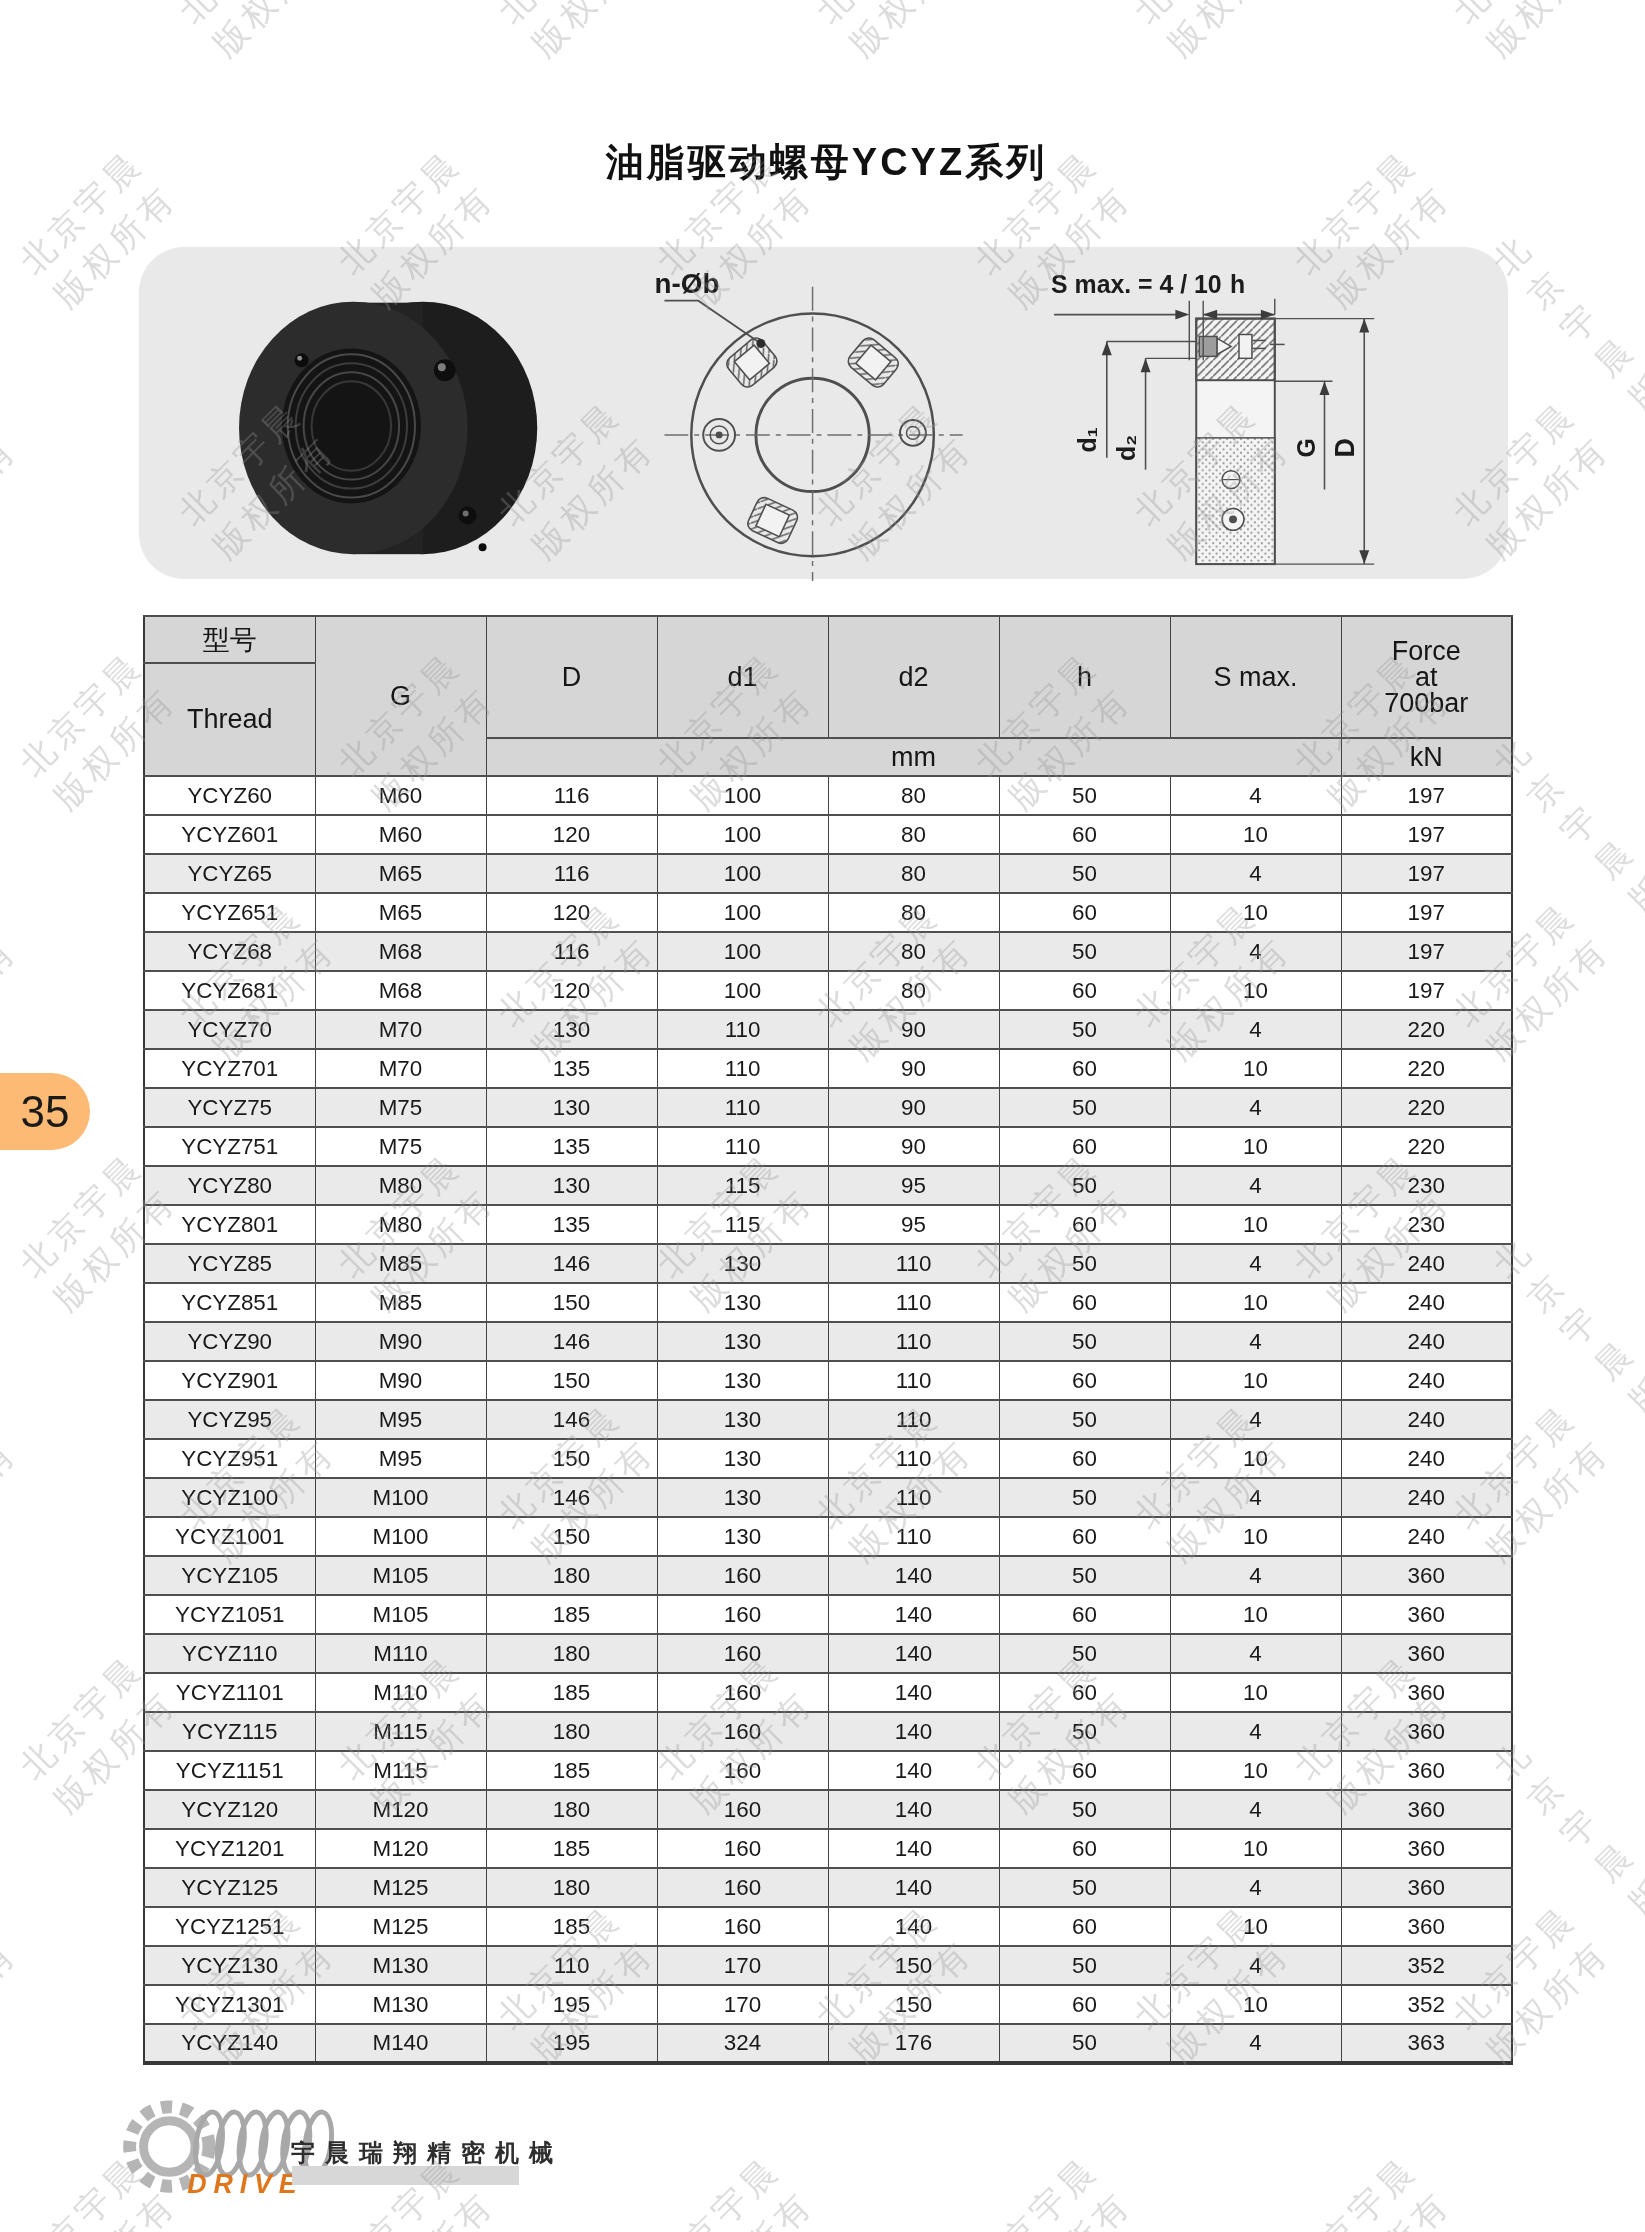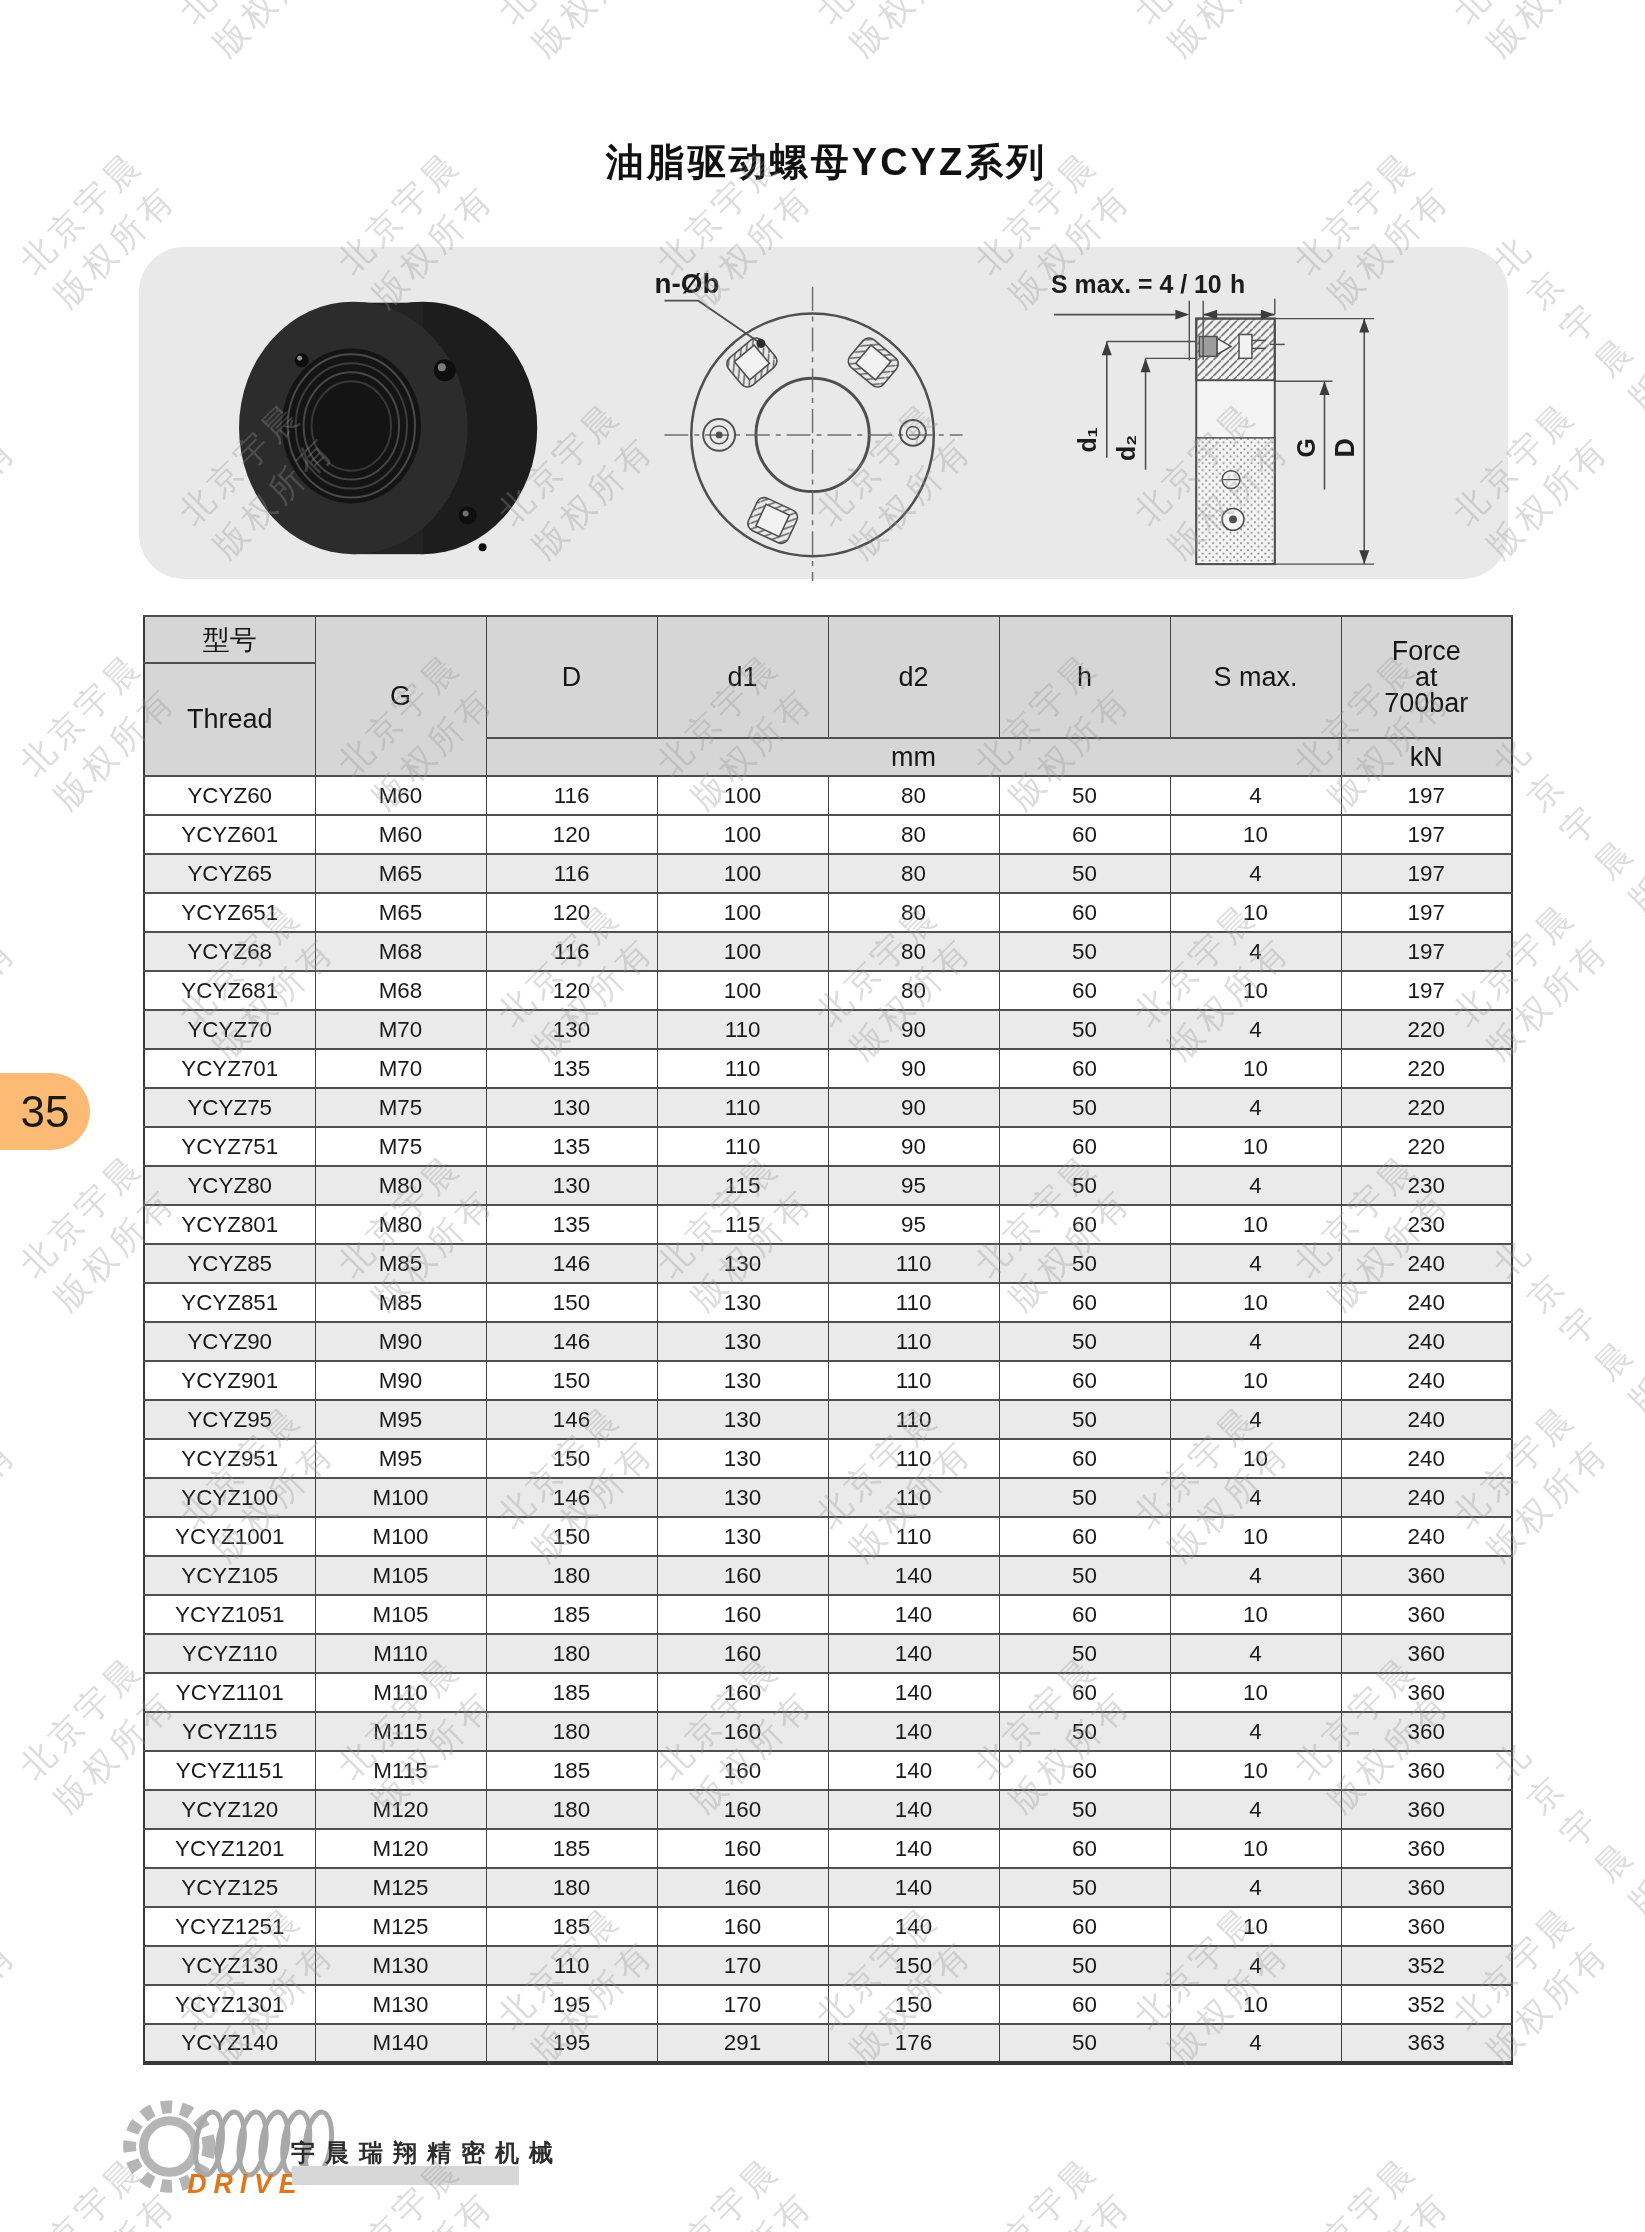--- a/index.html
+++ b/index.html
@@ -674,21 +674,21 @@
           <td>170</td>
           <td>150</td>
           <td>60</td>
           <td>10</td>
           <td>352</td>
         </tr>
         <tr class="shaded">
           <td>YCYZ140</td>
           <td>M140</td>
           <td>195</td>
-          <td>291</td>
+          <td>324</td>
           <td>176</td>
           <td>50</td>
           <td>4</td>
           <td>363</td>
         </tr>
       </tbody>
   </table>
 </div>
 
 <svg id="footer-logo" width="299" height="119" viewBox="0 0 300 120">

